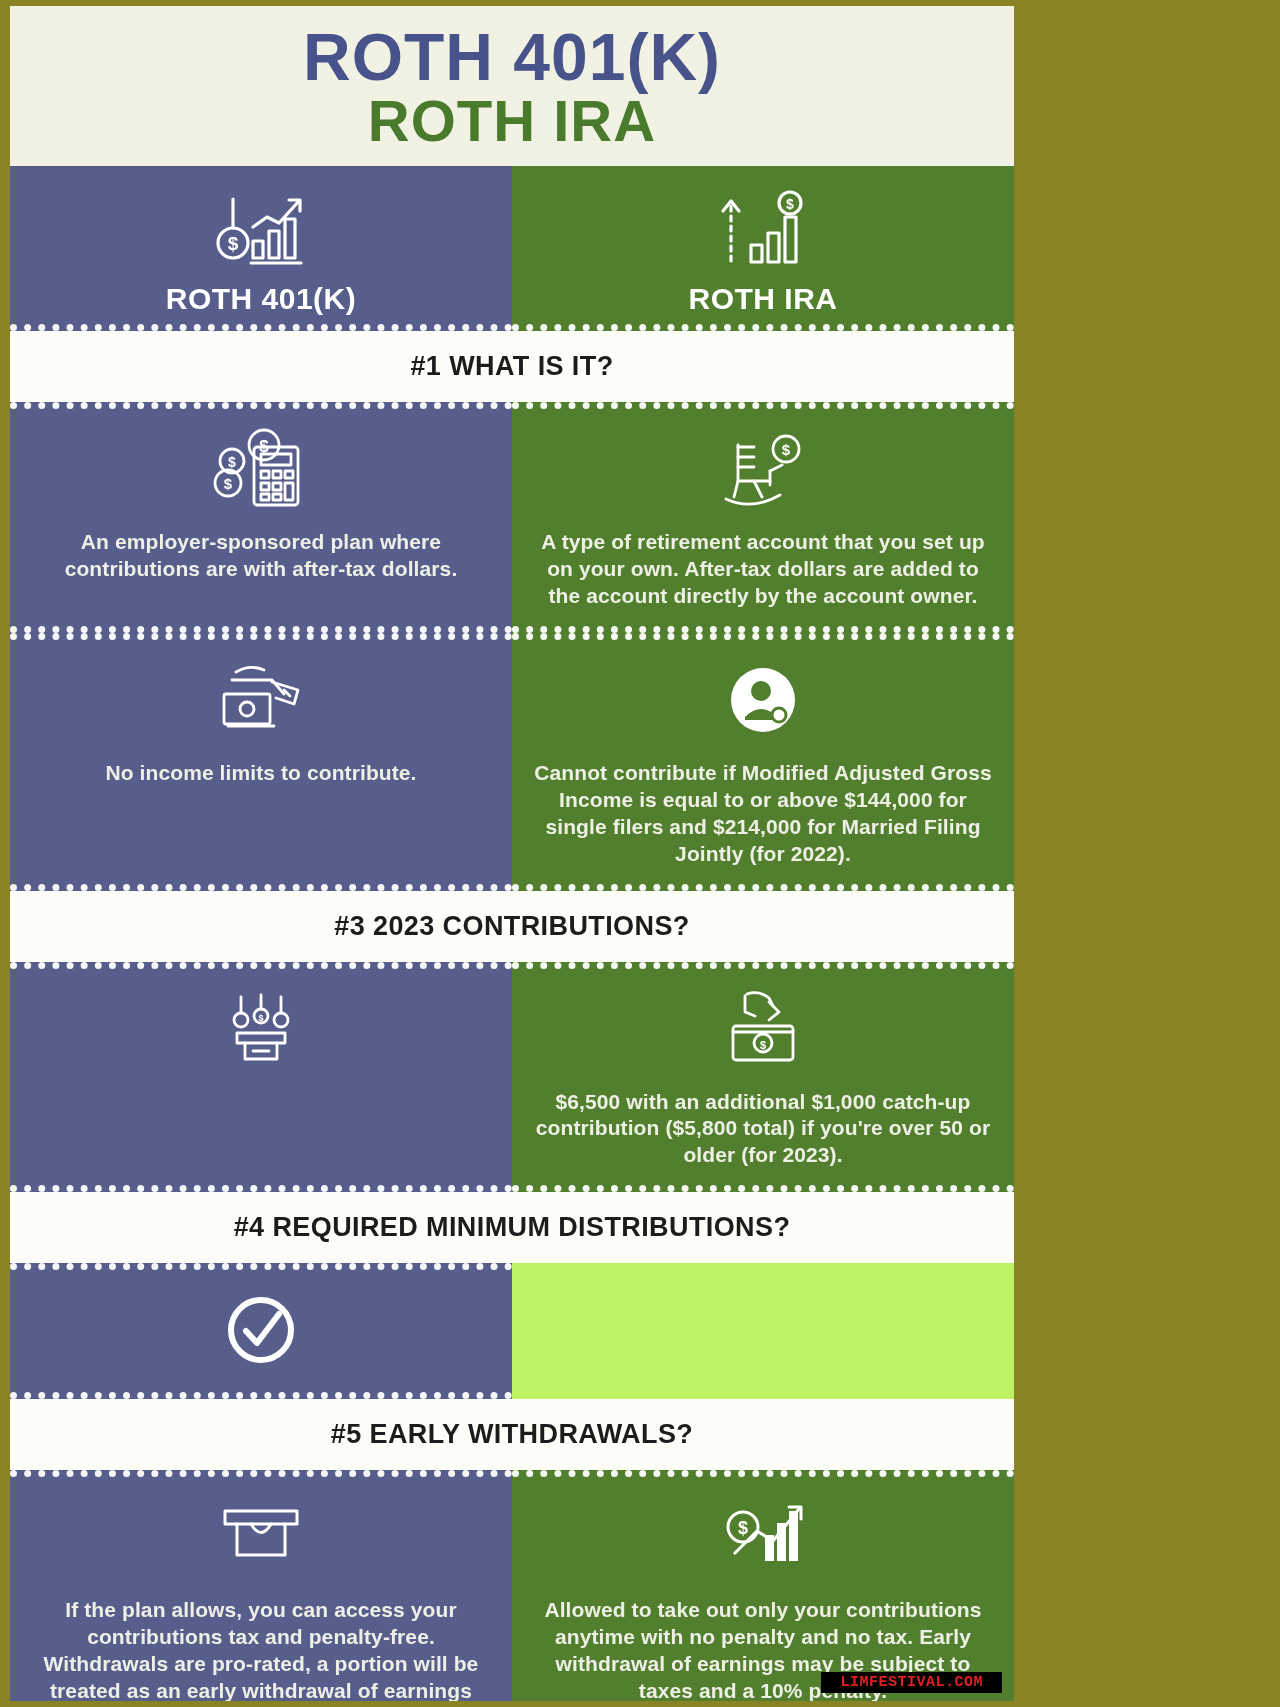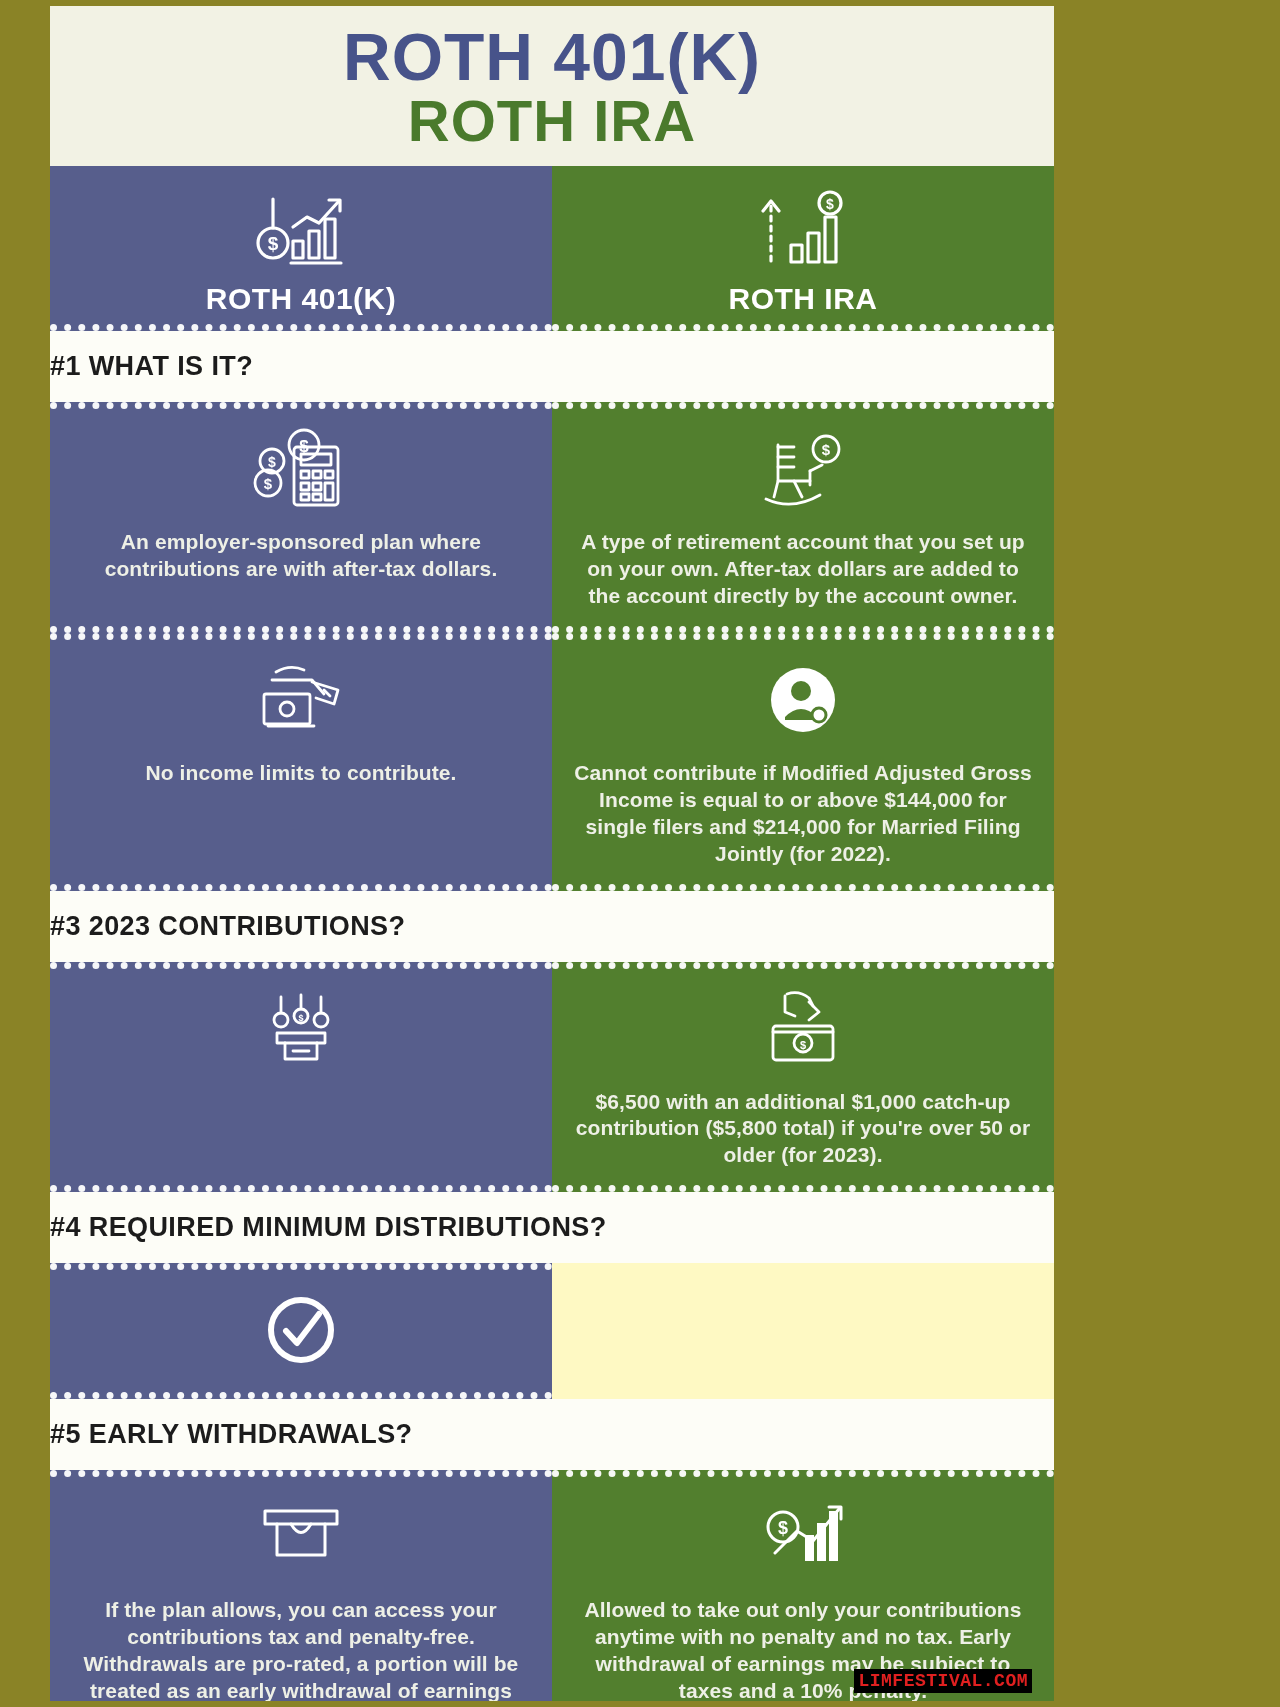--- a/index.html
+++ b/index.html
@@ -7,27 +7,26 @@
   html, body {
     width: 1280px;
     background: #8a8326;
     font-family: "Liberation Sans", sans-serif;
   }
 
   .infographic {
     width: 1024px;
     height: 1707px;
     position: relative;
-    background: #fef9c3;
+    background: #bef264;
     border-left: 10px solid #8a8326;
     border-right: 10px solid #8a8326;
     border-top: 6px solid #8a8326;
     border-bottom: 6px solid #8a8326;
     overflow: hidden;
-    margin-left: 40px;
   }
 
   
   .header {
     background: #f2f2e4;
     padding: 18px 0 16px 0;
     text-align: center;
   }
   .title-main {
     font-size: 66px;
@@ -91,44 +90,45 @@
   .icon-wrap {
     display: flex;
     align-items: center;
     justify-content: center;
     height: 92px;
   }
 
   
   .section-band {
     background: #fdfdf7;
+    text-align: center;
     padding: 20px 0 20px 0;
   }
   .section-band .section-label {
     font-size: 27px;
     font-weight: 800;
     color: #1c1c1c;
     letter-spacing: 0.4px;
   }
 
   
   .head-row .panel { padding-top: 18px; padding-bottom: 8px; border-top: none; }
 
   
   .watermark {
     position: absolute;
-    right: 22px;
+    right: 12px;
     bottom: 8px;
     background: #000000;
     color: #e02020;
     font-family: "Liberation Mono", monospace;
-    font-size: 18px;
+    font-size: 15px;
     font-weight: 700;
     letter-spacing: 0.5px;
-    padding: 2px 4px;
+    padding: 2px 19px;
     z-index: 20;
   }
 
   svg { display: block; }
 </style>
 </head>
 <body>
 
 <div class="infographic">
 

